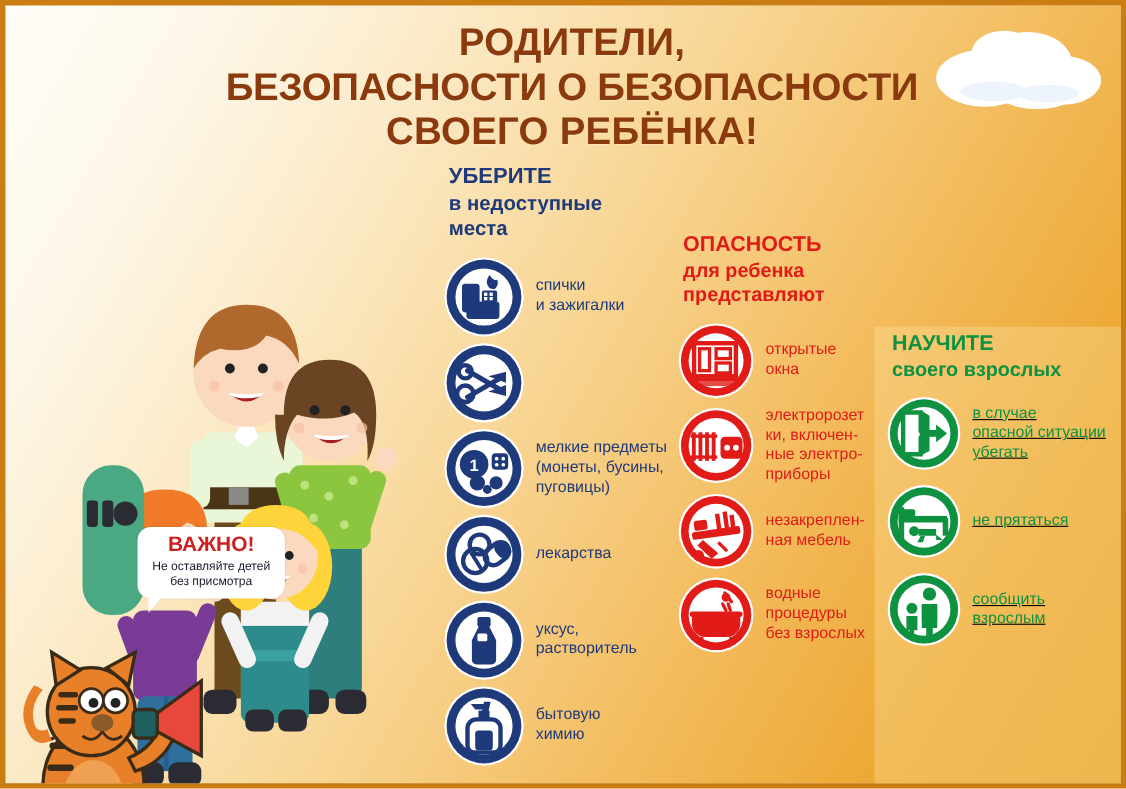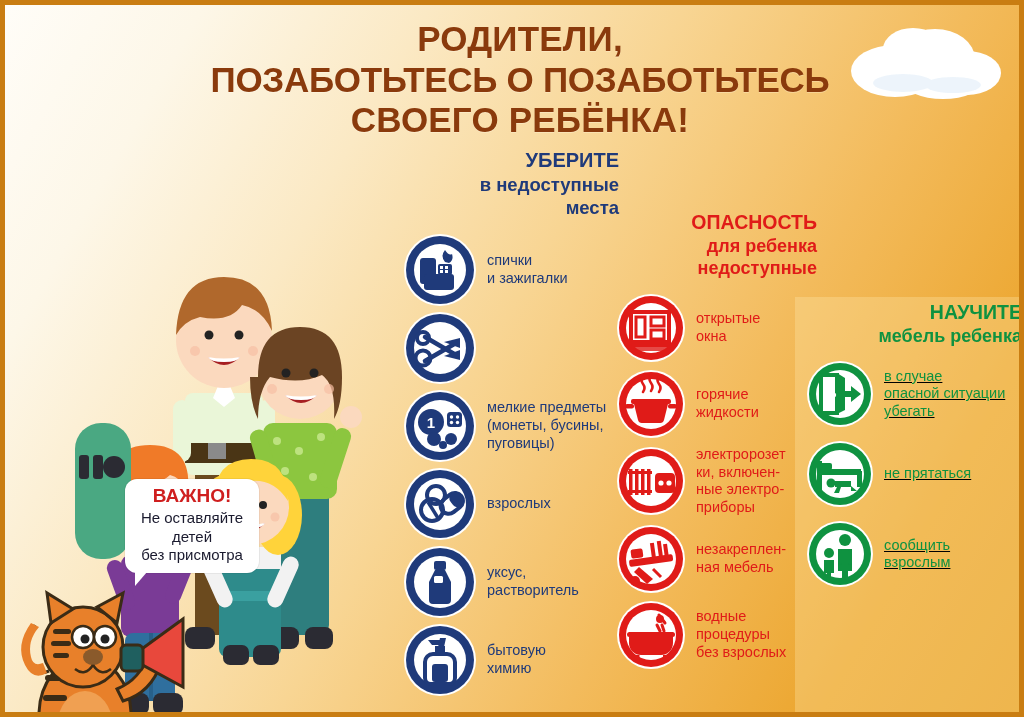--- a/index.html
+++ b/index.html
@@ -39,21 +39,21 @@
     background:rgba(255,236,178,.30);
     z-index:1;
   }
 
   
   .col{position:absolute;z-index:4;}
   #col-blue{left:399px;top:143px;width:215px;}
   #col-red{left:612px;top:205px;width:200px;}
   #col-green{left:802px;top:295px;width:215px;}
 
-  .col-head{font-weight:bold;line-height:1.26;margin:0 0 14px 4px;text-align:right;}
+  .col-head{font-weight:bold;line-height:1.26;margin:0 0 14px 4px;}
   #col-blue .col-head{color:#1f3a7a;font-size:18.5px;}
   #col-red  .col-head{color:#e01b18;font-size:18px;}
   #col-green .col-head{color:#0f9240;font-size:18px;}
   .col-head .h1{font-size:20px;display:block;}
   #col-red .col-head .h1{font-size:19.5px;}
   #col-green .col-head .h1{font-size:19.5px;}
 
   .row{display:flex;align-items:center;gap:11px;margin-bottom:7px;}
   .badge{flex:0 0 auto;border-radius:50%;background:#ffffff;display:block;}
   .rowtext{line-height:1.22;font-size:14.5px;}
@@ -74,21 +74,21 @@
 
   
   #bubble{
     position:absolute;left:120px;top:474px;width:118px;
     background:#ffffff;border-radius:12px;
     padding:7px 8px 8px;
     text-align:center;z-index:7;
     box-shadow:0 0 0 1px rgba(0,0,0,.05);
   }
   #bubble .imp{color:#cf1f1f;font-weight:bold;font-size:19px;line-height:1.1;display:block;margin-bottom:2px;}
-  #bubble .sub{color:#1a1a2e;font-size:15px;line-height:1.25;display:block;}
+  #bubble .sub{color:#1a1a2e;font-size:11px;line-height:1.25;display:block;}
   #bubble:after{
     content:"";position:absolute;left:10px;bottom:-13px;
     border-width:14px 12px 0 0;border-style:solid;
     border-color:#ffffff transparent transparent transparent;
   }
 </style>
 </head>
 <body>
 
 <div id="poster">
@@ -102,21 +102,21 @@
       <ellipse cx="100" cy="62" rx="40" ry="18"></ellipse>
     </g>
     <g fill="#eaf3fb" opacity=".85">
       <ellipse cx="60" cy="64" rx="30" ry="9"></ellipse>
       <ellipse cx="110" cy="66" rx="28" ry="8"></ellipse>
     </g>
   </svg>
 
   <div id="title">
     <div>РОДИТЕЛИ,</div>
-    <div class="l2">ПОЗАБОТЬТЕСЬ О ПОЗАБОТЬТЕСЬ</div>
+    <div class="l2">БЕЗОПАСНОСТИ О БЕЗОПАСНОСТИ</div>
     <div>СВОЕГО РЕБЁНКА!</div>
   </div>
 
   <div id="greenPanel"></div>
 
   <svg id="scene" viewBox="0 0 400 560">
 
     <g>
       <rect x="182" y="300" width="24" height="180" fill="#6b4a1e"></rect>
       <rect x="214" y="300" width="24" height="180" fill="#6b4a1e"></rect>
@@ -315,21 +315,21 @@
         <circle cx="36" cy="36" r="34" fill="#1f3a7a"></circle>
           <circle cx="36" cy="36" r="26" fill="#fff"></circle>
         <circle cx="28" cy="42" r="11" fill="none" stroke="#1f3a7a" stroke-width="4"></circle>
         <path d="M24 34 L34 50" stroke="#1f3a7a" stroke-width="3.5"></path>
         <circle cx="32" cy="27" r="9" fill="none" stroke="#1f3a7a" stroke-width="4"></circle>
         <g transform="rotate(-38 47 36)">
           <rect x="36" y="28" width="24" height="16" rx="8" fill="none" stroke="#1f3a7a" stroke-width="4"></rect>
           <rect x="48" y="28" width="12" height="16" rx="6" fill="#1f3a7a"></rect>
         </g>
       </svg>
-      <div class="rowtext">взрослых</div>
+      <div class="rowtext">лекарства</div>
     </div>
 
     <div class="row">
       <svg class="badge" viewBox="0 0 72 72">
         <circle cx="36" cy="36" r="34" fill="#1f3a7a"></circle>
           <circle cx="36" cy="36" r="26" fill="#fff"></circle>
         <rect x="30" y="15" width="12" height="9" rx="2" fill="#1f3a7a"></rect>
         <path d="M31 24 h10 l6 12 v18 a4 4 0 0 1 -4 4 h-14 a4 4 0 0 1 -4 -4 v-18 z" fill="#1f3a7a"></path>
         <rect x="30" y="30" width="9" height="7" rx="1.5" fill="#fff"></rect>
       </svg>
@@ -347,53 +347,37 @@
         <rect x="28" y="40" width="16" height="18" rx="3" fill="#1f3a7a"></rect>
       </svg>
       <div class="rowtext">бытовую<br>химию</div>
     </div>
   </div>
 
   <div id="col-red" class="col">
     <div class="col-head">
       <span class="h1">ОПАСНОСТЬ</span>
       <span>для ребенка</span><br>
-      <span>недоступные</span>
+      <span>представляют</span>
     </div>
 
     <div class="row">
       <svg class="badge" viewBox="0 0 68 68">
         <circle cx="34" cy="34" r="32" fill="#e01b18"></circle>
           <circle cx="34" cy="34" r="25" fill="#fff"></circle>
         <rect x="14" y="18" width="38" height="30" fill="none" stroke="#e01b18" stroke-width="4"></rect>
         <rect x="19" y="23" width="9" height="20" fill="none" stroke="#e01b18" stroke-width="3"></rect>
         <rect x="34" y="23" width="13" height="9" fill="none" stroke="#e01b18" stroke-width="3"></rect>
         <rect x="34" y="36" width="13" height="9" fill="none" stroke="#e01b18" stroke-width="3"></rect>
         <rect x="12" y="48" width="42" height="5" fill="#e01b18"></rect>
         <rect x="16" y="53" width="34" height="4" fill="#e01b18" opacity=".8"></rect>
       </svg>
       <div class="rowtext">открытые<br>окна</div>
     </div>
 
-    <div class="row">
-      <svg class="badge" viewBox="0 0 68 68">
-        <circle cx="34" cy="34" r="32" fill="#e01b18"></circle>
-          <circle cx="34" cy="34" r="25" fill="#fff"></circle>
-        <g stroke="#e01b18" stroke-width="2.6" fill="none" stroke-linecap="round">
-          <path d="M26 22 q3-4 0-8 q-3-4 0-7"></path>
-          <path d="M34 21 q3-4 0-8 q-3-4 0-7"></path>
-          <path d="M42 22 q3-4 0-8 q-3-4 0-7"></path>
-        </g>
-        <rect x="14" y="29" width="40" height="5" rx="2" fill="#e01b18"></rect>
-        <path d="M17 34 h34 l-4 16 a4 4 0 0 1 -4 3 h-18 a4 4 0 0 1 -4 -3z" fill="#e01b18"></path>
-        <rect x="8" y="34" width="9" height="4.5" rx="2" fill="#e01b18"></rect>
-        <rect x="51" y="34" width="9" height="4.5" rx="2" fill="#e01b18"></rect>
-      </svg>
-      <div class="rowtext">горячие<br>жидкости</div>
-    </div>
 
     <div class="row">
       <svg class="badge" viewBox="0 0 68 68">
         <circle cx="34" cy="34" r="32" fill="#e01b18"></circle>
           <circle cx="34" cy="34" r="25" fill="#fff"></circle>
         <g fill="#e01b18">
           <rect x="12" y="22" width="3.5" height="26"></rect>
             <rect x="18" y="22" width="3.5" height="26"></rect>
           <rect x="24" y="22" width="3.5" height="26"></rect>
             <rect x="30" y="22" width="3.5" height="26"></rect>
@@ -440,21 +424,21 @@
         <rect x="19" y="54" width="3.5" height="6" fill="#e01b18"></rect>
         <rect x="46" y="54" width="3.5" height="6" fill="#e01b18"></rect>
       </svg>
       <div class="rowtext">водные<br>процедуры<br>без взрослых</div>
     </div>
   </div>
 
   <div id="col-green" class="col">
     <div class="col-head">
       <span class="h1">НАУЧИТЕ</span>
-      <span>мебель ребенка</span>
+      <span>своего взрослых</span>
     </div>
 
     <div class="row">
       <svg class="badge" viewBox="0 0 66 66">
         <circle cx="33" cy="33" r="31" fill="#0f9240"></circle>
           <circle cx="33" cy="33" r="24" fill="#fff"></circle>
         <path d="M14 14 h16 v38 h-16z" fill="none" stroke="#0f9240" stroke-width="4"></path>
         <path d="M30 12 l8 5 v32 l-8 4z" fill="#0f9240"></path>
         <circle cx="27" cy="34" r="2.2" fill="#fff"></circle>
         <path d="M54 33 l-10 -8 v5 h-8 v6 h8 v5z" fill="#0f9240"></path>

